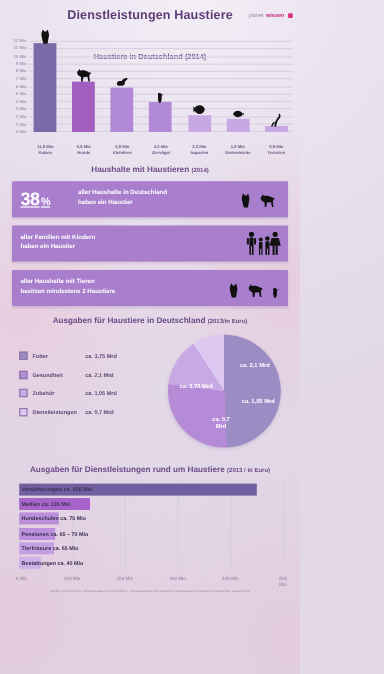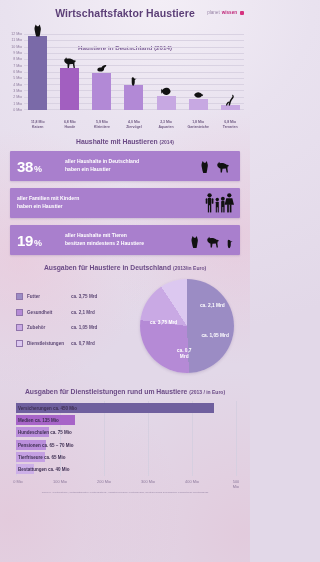--- a/index.html
+++ b/index.html
@@ -57,21 +57,21 @@
   .xl{width:12.5%; text-align:center; font-size:3.5px; color:#6f5a82; font-weight:bold; line-height:1.45;}
 
   
   .hh{margin-top:6px; padding:0 10px;}
   .hh-rows{margin-top:6px; display:flex; flex-direction:column; gap:7px;}
   .hh-row{
     background:#a97fcd; border-radius:1px; height:30px;
     display:flex; align-items:center; padding:0 7px; position:relative;
     box-shadow:0 1px 2px rgba(90,60,120,.18);
   }
-  .hh-pct{font-size:15px; font-weight:bold; color:#ffffff; width:48px; letter-spacing:-.3px;}
+  .hh-pct{font-size:15px; font-weight:bold; color:#ffffff; width:48px; letter-spacing:-.3px;text-decoration:underline;}
   .hh-pct small{font-size:9px; font-weight:bold; margin-left:1px;}
   .hh-txt{font-size:5.1px; color:#ffffff; font-weight:bold; line-height:1.55; flex:1;}
   .hh-ico{position:absolute; right:6px; top:50%; transform:translateY(-50%); line-height:0;}
 
   
   .pie-sec{margin-top:9px;}
   .pie-body{position:relative; height:104px; margin-top:5px;}
   .legend{position:absolute; left:16px; top:17px; display:flex; flex-direction:column; gap:8.5px;}
   .lg-row{display:flex; align-items:center;}
   .sw{width:7px;height:7px;border:1px solid #8f74ab; margin-right:4px;}
@@ -94,21 +94,21 @@
   .xaxis{position:absolute; left:8px; right:6px; bottom:2px; height:8px;}
   .xt{position:absolute; transform:translateX(-50%); font-size:3.9px; color:#8d7a9c;}
   .src{margin-top:2px; text-align:center; font-size:2.5px; color:#9b8aa8; line-height:1.3; padding:0 10px;}
 </style>
 </head>
 <body>
 
 <div class="page">
 
   <div class="header">
-    <div class="main-title">Wirtschaftsfaktor Haustiere</div>
+    <div class="main-title">Dienstleistungen Haustiere</div>
     <div class="logo">
       <span class="logo-a">planet</span>
       <span class="logo-b">wissen</span>
       <span class="logo-sq"></span>
     </div>
   </div>
 
   <div class="panel c1">
     <div class="sub">
       <span>Haustiere in Deutschland</span>
@@ -251,21 +251,20 @@
                 <rect x="80" y="67" width="6" height="27"></rect>
                 <rect x="90" y="67" width="6" height="27"></rect>
                 <circle cx="118" cy="14" r="10"></circle>
                 <path d="M104 28 h28 l8 30 h-44 z"></path>
                 <rect x="108" y="56" width="8" height="38"></rect>
                 <rect x="120" y="56" width="8" height="38"></rect>
               </g>
             </svg></div>
         </div>
         <div class="hh-row">
-          <div class="hh-pct">19<small>%</small></div>
           <div class="hh-txt">aller Haushalte mit Tieren<br>besitzen mindestens 2 Haustiere</div>
           <div class="hh-ico">
             <div style="display:flex;align-items:flex-end;gap:1px;">
               <svg width="13" height="15" viewBox="0 0 100 100" preserveAspectRatio="xMidYMax meet">
                 <path fill="#111" d="M30 20 L36 4 L46 18 L58 18 L68 4 L72 22 C78 34 76 48 72 62 C70 78 68 88 66 96 L40 96 C36 84 32 70 30 56 C26 42 26 30 30 20 Z"></path>
               </svg>
               <svg width="22" height="13" viewBox="0 0 100 100" preserveAspectRatio="xMidYMax meet">
                 <path fill="#111" d="M8 44 C4 34 6 24 14 22 L20 10 L26 22 L34 20 C48 18 66 22 78 32 L92 34 C96 40 92 46 86 46 L84 62 L88 92 L78 92 L72 62 L46 64 L42 92 L32 92 L30 62 C20 58 12 52 8 44 Z"></path>
               </svg>
               <svg width="9" height="17" viewBox="0 0 100 100" preserveAspectRatio="xMidYMax meet">

